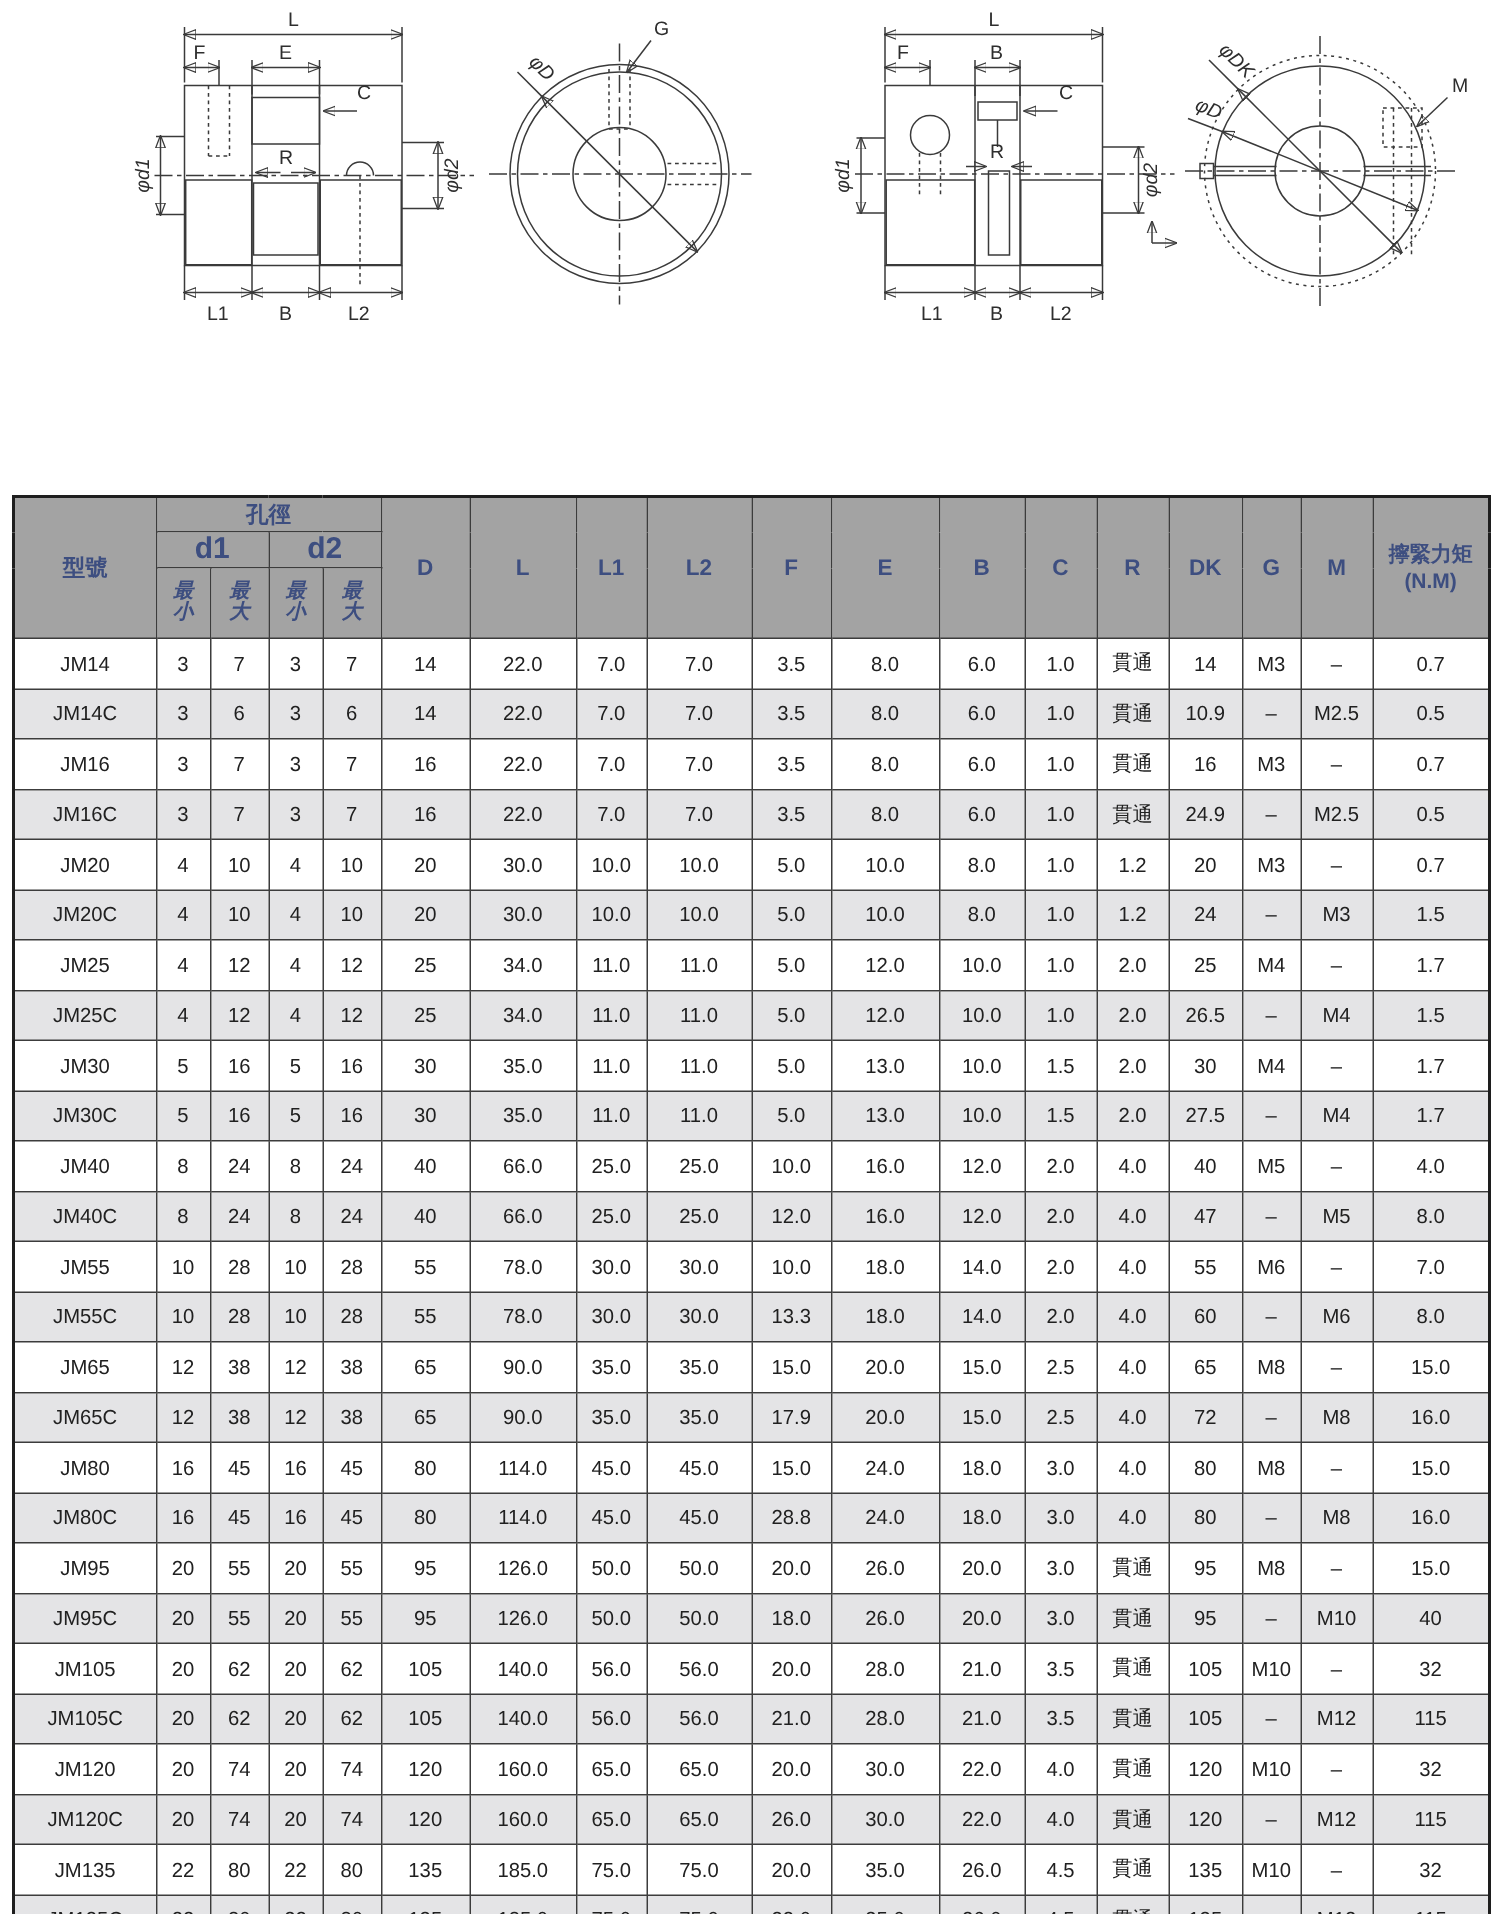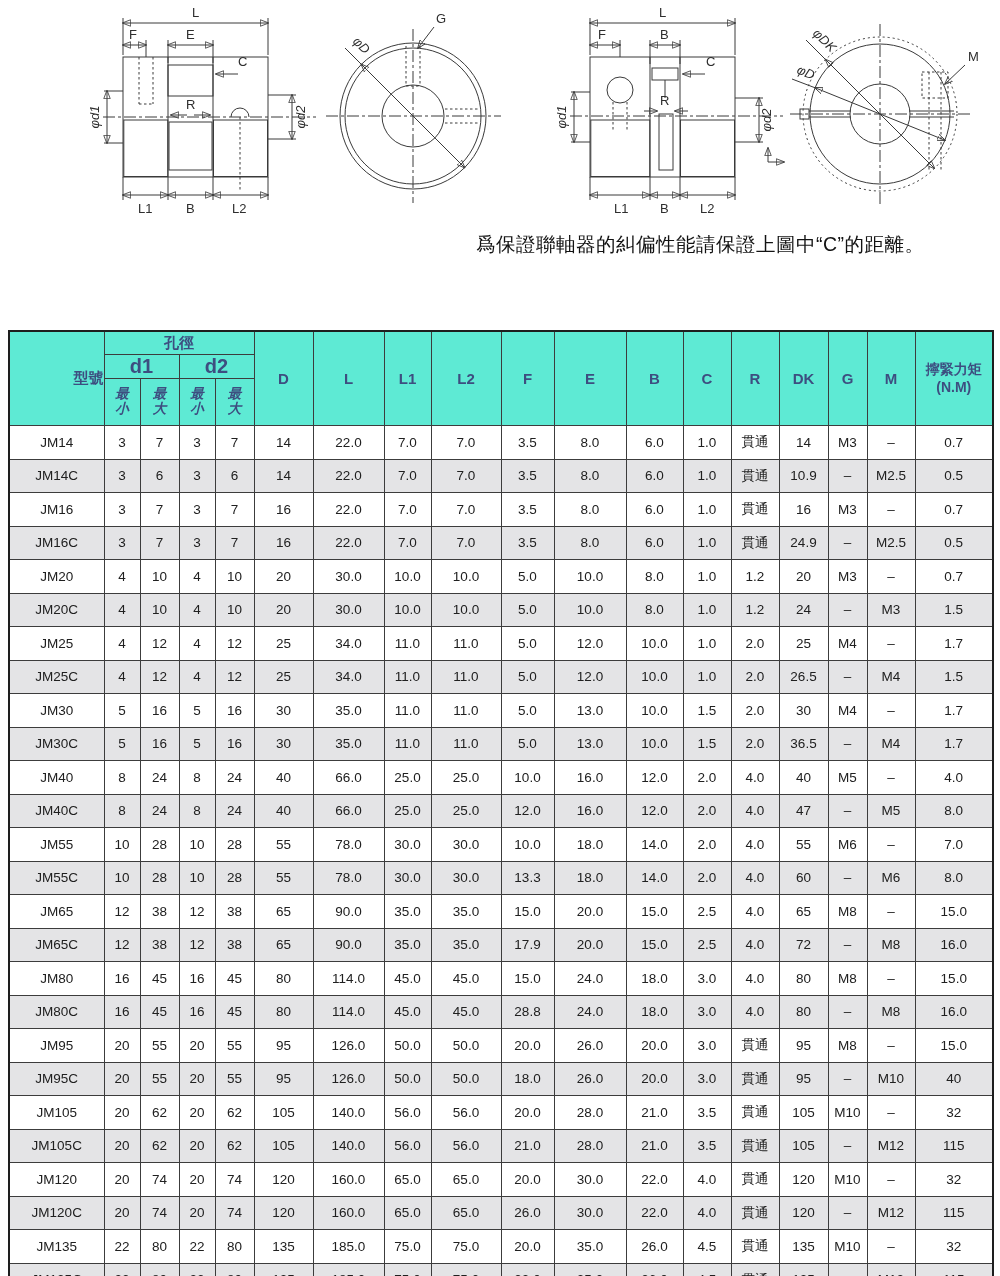--- a/index.html
+++ b/index.html
@@ -7,25 +7,25 @@
   .page{position:relative;width:1000px;height:1276px;background:#fff;overflow:hidden;}
   .drawing{position:absolute;}
   svg{display:block;}
   svg line,svg rect,svg circle,svg path,svg polyline{stroke:#3a3a3a;fill:none;stroke-width:1;}
   svg text{fill:#2e2e2e;font-size:13px;stroke:none;font-family:"Liberation Sans","DejaVu Sans",sans-serif;}
   .note{position:absolute;left:476px;top:231px;font-size:19.5px;color:#121212;letter-spacing:.5px;white-space:nowrap;}
   .sheet{position:absolute;left:8px;top:330px;width:984px;}
   table{border-collapse:collapse;table-layout:fixed;width:984px;}
   th,td{border:1.6px solid #3c3c3c;text-align:center;vertical-align:middle;padding:0;overflow:hidden;}
   table{border:2.5px solid #1e1e1e;}
-  thead th{background:#5eead4;color:#3d4e80;font-weight:bold;}
+  thead th{background:#a3a3a3;color:#3d4e80;font-weight:bold;}
   th.h1{height:22px;font-size:15px;}
   th.h2{height:21px;font-size:20px;margin-top:37px;}
   th.h3{height:46px;font-style:italic;}
-  th.model-h{font-size:15px;text-align:right;}
+  th.model-h{font-size:15px;}
   th.vert span{display:inline-block;width:15px;word-break:break-all;line-height:1.1;font-size:13.5px;}
   th.torque-h{font-size:14px;line-height:1.25;}
   tbody td{height:32.5px;font-size:13.5px;color:#202020;background:#fff;}
   tbody tr.alt td{background:#e4e4e6;}
 </style>
 </head>
 <body>
 
 <div class="page">
 
@@ -215,21 +215,20 @@
 
       <line x1="252" y1="77" x2="275.1" y2="85.8"></line>
       <line x1="275.1" y1="85.8" x2="404.9" y2="138.2" marker-start="url(#ar2)" marker-end="url(#ar2)"></line>
       <text x="256" y="71" transform="rotate(22 256 71)" font-style="italic">φD</text>
 
       <text x="428" y="59">M</text>
       <line x1="425" y1="63" x2="405" y2="82" marker-end="url(#ar2)"></line>
     </svg>
   </div>
 
-  <div class="note">爲保證聯軸器的糾偏性能請保證上圖中“C”的距離。</div>
 
   <div class="sheet">
     <table>
       <colgroup>
         <col style="width:95px">
           <col style="width:36px">
           <col style="width:39px">
           <col style="width:36px">
           <col style="width:39px">
         <col style="width:59px">
@@ -467,21 +466,21 @@
             <td>16</td>
             <td>30</td>
             <td>35.0</td>
             <td>11.0</td>
             <td>11.0</td>
             <td>5.0</td>
             <td>13.0</td>
             <td>10.0</td>
             <td>1.5</td>
             <td>2.0</td>
-            <td>36.5</td>
+            <td>27.5</td>
             <td>–</td>
             <td>M4</td>
             <td>1.7</td>
           </tr>
           <tr>
             <td>JM40</td>
             <td>8</td>
             <td>24</td>
             <td>8</td>
             <td>24</td>

